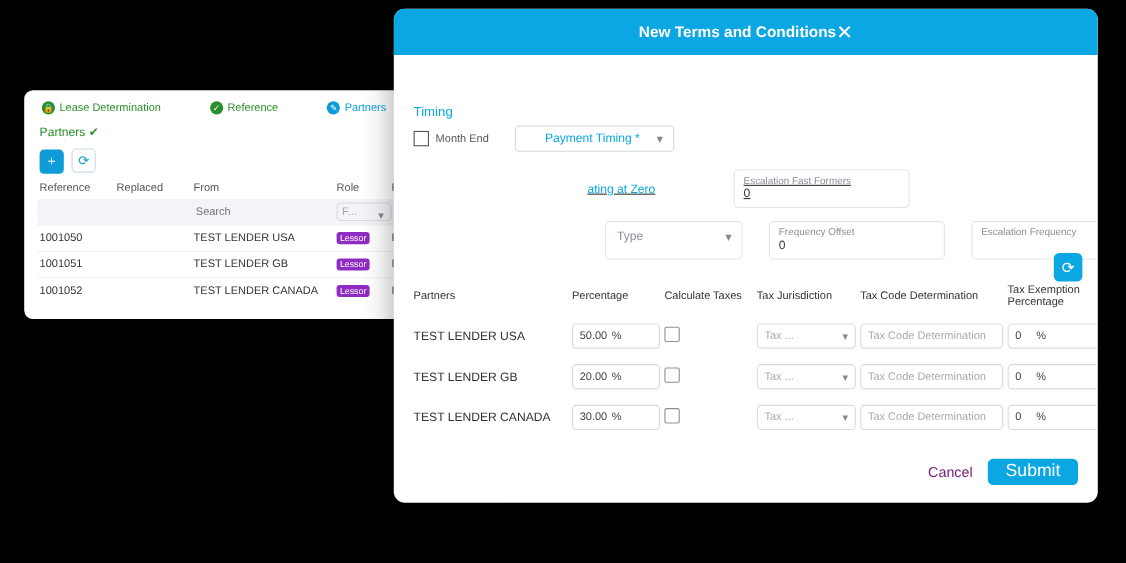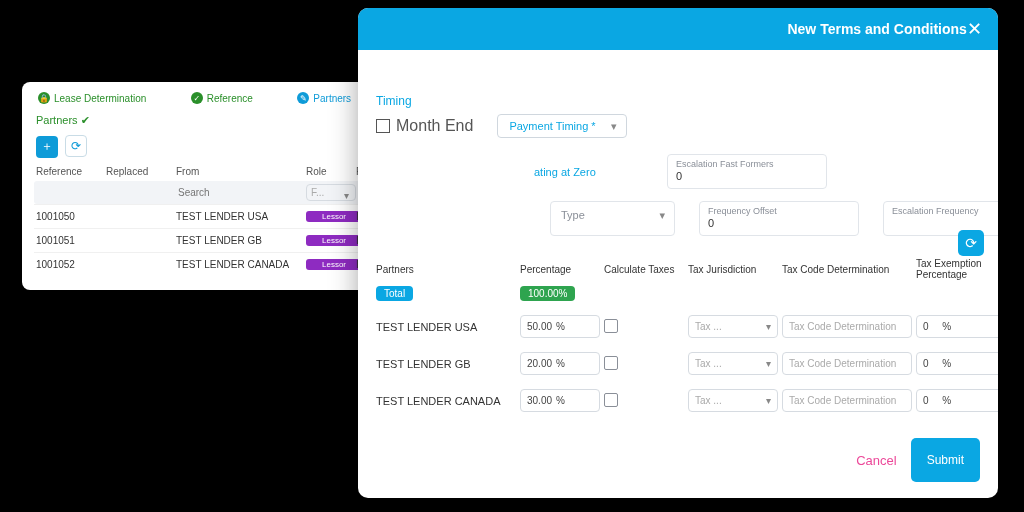--- a/index.html
+++ b/index.html
@@ -22,63 +22,63 @@
   .toolbar { display:flex; justify-content:space-between; align-items:center; padding:4px 2px; }
   .sqbtn { width:22px; height:22px; border-radius:4px; background:#0e9bd8; color:#fff; display:inline-flex; align-items:center; justify-content:center; margin-right:4px; font-size:12px; }
   .sqbtn.out { background:#fff; color:#0e9bd8; border:1px solid #c9dce6; }
   .chk { display:inline-flex; align-items:center; gap:4px; color:#206; font-size:10px; }
   .chk input { accent-color:#1976d2; width:14px; height:14px; }
   .thead, .trow { display:grid; grid-template-columns: 70px 70px 130px 50px 50px 30px 60px 70px; align-items:center; font-size:10px; }
   .thead { color:#555; padding:4px 2px; }
   .srow { padding:3px 2px; background:#f2f4f7; border-radius:3px; }
   .srow input { border:none; background:transparent; font-size:10px; width:100%; }
   .trow { padding:5px 2px; border-top:1px solid #f0f0f0; }
-  .badge { background:#8e2bc1; color:#fff; border-radius:3px; font-size:8px; padding:1px 16px; display:inline-block; }
+  .badge { background:#8e2bc1; color:#fff; border-radius:3px; font-size:8px; padding:1px 3px; display:inline-block; }
   .act-ic { display:inline-flex; gap:4px; justify-content:flex-end; }
   .act-ic span { font-size:11px; }
   .ic-user { color:#0e9bd8; }
   .ic-del { color:#d94b3a; }
 
   
   .dialog {
     position:absolute; left:358px; top:8px; width:640px; background:#fff;
     border-radius:10px; box-shadow:0 6px 28px rgba(0,0,0,.35);
     overflow:hidden;
   }
-  .dlg-head { background:#0aa7e3; color:#fff; display:flex; justify-content:flex-end; align-items:center; padding:10px 16px; font-size:14px; font-weight:600; }
+  .dlg-head { background:#0aa7e3; color:#fff; display:flex; justify-content:center; align-items:center; padding:10px 16px; font-size:14px; font-weight:600; }
   .dlg-head .x { font-size:18px; font-weight:400; cursor:pointer; }
   .dlg-body { padding:10px 18px 12px;margin-top:30px; }
   .lbl-sec { color:#0aa7e3; font-size:12px; margin:4px 0 6px; }
   .row1 { display:flex; align-items:center; gap:24px; margin-bottom:16px; }
-  .chkb { display:inline-flex; align-items:center; gap:6px; font-size:16px; color:#555; }
+  .chkb { display:inline-flex; align-items:center; gap:6px; font-size:10px; color:#555; }
   .chkb .box { width:14px; height:14px; border:1.5px solid #555; }
-  .select { border:1px solid #d0d7de; border-radius:4px; padding:5px 30px 5px 11px; font-size:11px; color:#0aa7e3; position:relative; display:inline-block; }
+  .select { border:1px solid #d0d7de; border-radius:4px; padding:5px 30px 5px 26px; font-size:11px; color:#0aa7e3; position:relative; display:inline-block; }
   .select:after { content:"▾"; position:absolute; right:9px; top:5px; color:#888; }
-  .fgrid { display:grid; grid-template-columns: 150px 125px 160px 160px; gap:8px; margin-bottom:12px; }
+  .fgrid { display:grid; grid-template-columns: 150px 125px 160px 160px; gap:8px; margin-bottom:12px;text-decoration:underline; }
   .fgrid2 { display:grid; grid-template-columns: 150px 125px 160px 160px; gap:24px; }
   .fld { border:1px solid #e1e5ea; border-radius:4px; padding:4px 8px 6px; font-size:9px; color:#8a8f98; }
   .fld .val { font-size:11px; color:#333; margin-top:1px; }
   .frag { color:#0aa7e3; font-size:11px; align-self:center; }
   .selplain { border:1px solid #e1e5ea; border-radius:4px; padding:7px 28px 7px 10px; font-size:11px; color:#8a8f98; position:relative; }
   .selplain:after { content:"▾"; position:absolute; right:9px; top:7px; color:#888; }
 
   .tbl-head { display:grid; grid-template-columns: 140px 80px 80px 90px 130px 110px 50px; gap:4px; font-size:10px; color:#333; align-items:center; margin-top:22px; position:relative; }
   .tbl-head .rot { position:absolute; right:-4px; top:-28px; }
   .totrow { display:grid; grid-template-columns: 140px 80px 80px 90px 130px 110px 50px; gap:4px; align-items:center; margin-top:6px; }
   .pill-total { background:#0aa7e3; color:#fff; border-radius:4px; padding:2px 8px; font-size:10px; display:inline-block; }
   .pill-pct { background:#2ea44f; color:#fff; border-radius:4px; padding:2px 8px; font-size:10px; display:inline-block; }
   .prow { display:grid; grid-template-columns: 140px 80px 80px 90px 130px 110px 50px; gap:4px; align-items:center; margin-top:14px; }
   .inpbox { border:1px solid #d6dbe1; border-radius:4px; padding:5px 6px; font-size:10px; color:#444; display:flex; align-items:center; gap:4px; }
   .inpbox.dis { color:#aaa; }
   .chksq { width:14px; height:14px; border:1.5px solid #8a8f98; border-radius:2px; display:inline-block; }
   .selpl { border:1px solid #d6dbe1; border-radius:4px; padding:5px 6px; font-size:10px; color:#aaa; position:relative; }
   .selpl:after { content:"▾"; position:absolute; right:6px; top:5px; color:#888; }
   .footer { display:flex; justify-content:flex-end; gap:14px; padding:14px 18px 16px; align-items:center; }
-  .btn-cancel { color:#ec4899; font-size:13px; cursor:pointer; }
-  .btn-submit { background:#0aa7e3; color:#fff; border-radius:5px; padding:15px 16px; font-size:12px; cursor:pointer; }
+  .btn-cancel { color:#701a75; font-size:13px; cursor:pointer; }
+  .btn-submit { background:#0aa7e3; color:#fff; border-radius:5px; padding:3px 16px; font-size:16px; cursor:pointer; }
   .rotbtn { width:26px; height:26px; background:#0aa7e3; border-radius:5px; color:#fff; display:flex; align-items:center; justify-content:center; font-size:14px; }
 </style>
 </head>
 <body>
 
 <div class="panel-back">
   <div class="wiz">
     <div class="wiz-step">
         <span class="circ">🔒</span>
         <span>Lease Determination</span>
@@ -214,29 +214,20 @@
     <div class="tbl-head">
       <span>Partners</span>
       <span>Percentage</span>
       <span>Calculate Taxes</span>
       <span>Tax Jurisdiction</span>
       <span>Tax Code Determination</span>
       <span>Tax Exemption Percentage</span>
 
       <div class="rot rotbtn">⟳</div>
     </div>
-    <div class="totrow">
-      <span><span class="pill-total">Total</span></span>
-      <span><span class="pill-pct">100.00%</span></span>
-      <span></span>
-        <span></span>
-        <span></span>
-        <span></span>
-        <span></span>
-    </div>
 
     <div class="prow">
       <span>TEST LENDER USA</span>
       <span class="inpbox">
           <span>50.00</span>
           <span>%</span>
         </span>
       <span><span class="chksq"></span></span>
       <span class="selpl">Tax ...</span>
       <span class="inpbox dis">Tax Code Determination</span>

